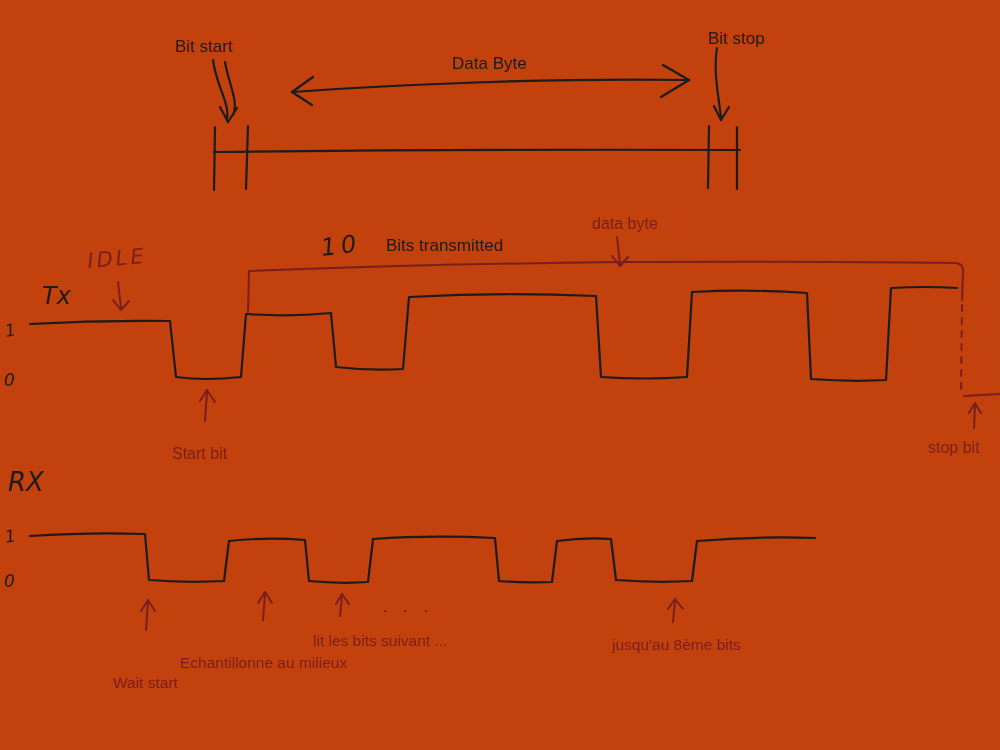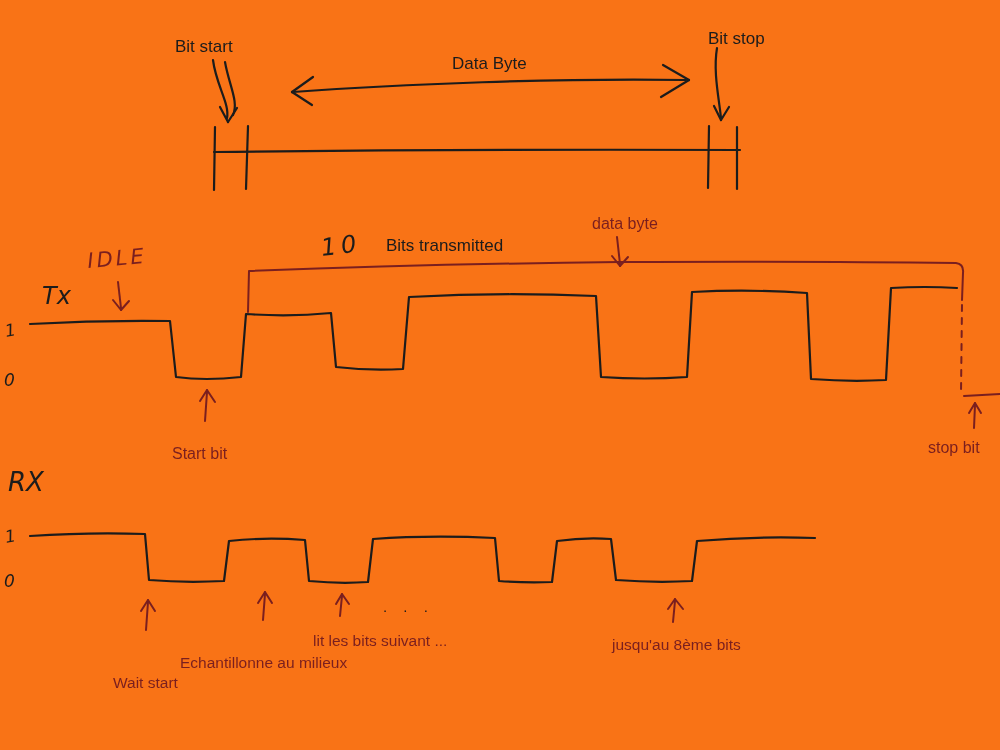--- a/index.html
+++ b/index.html
@@ -4,21 +4,21 @@
 <style>
   html, body {
     margin: 0;
     padding: 0;
     background: #ffffff;
   }
   #canvas {
     position: relative;
     width: 1000px;
     height: 750px;
-    background: #f97316;
+    background: #c2410c;
     overflow: hidden;
     font-family: "Liberation Sans", sans-serif;
   }
   svg { position: absolute; left: 0; top: 0; }
 
   .ink-stroke {
     fill: none;
     stroke: #1c1c1c;
     stroke-width: 2.2;
     stroke-linecap: round;

